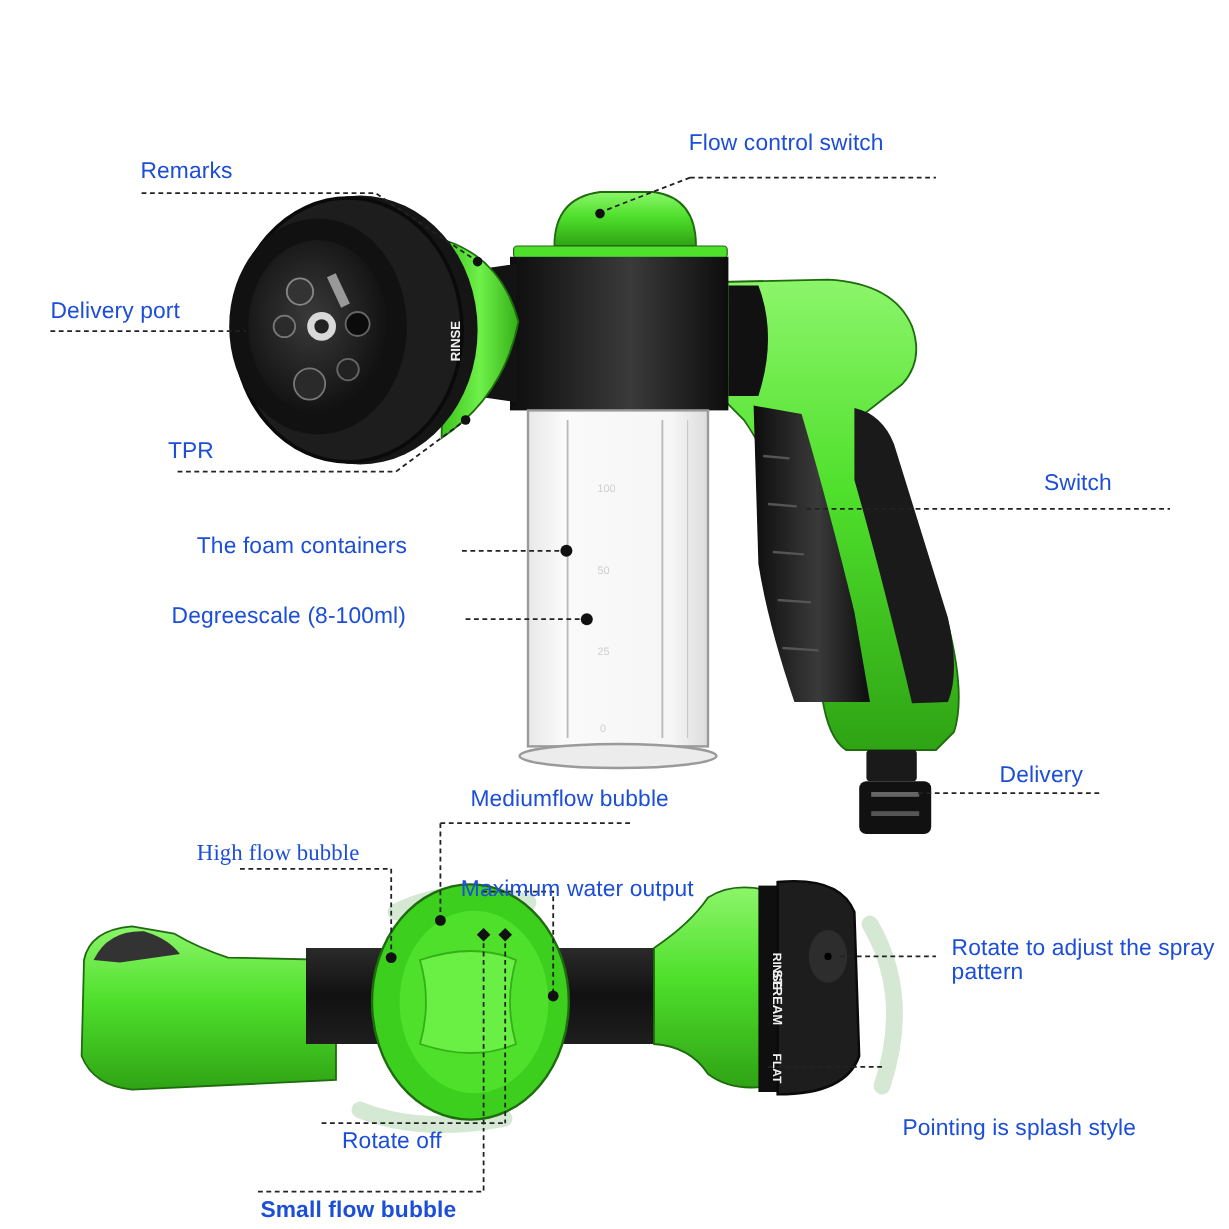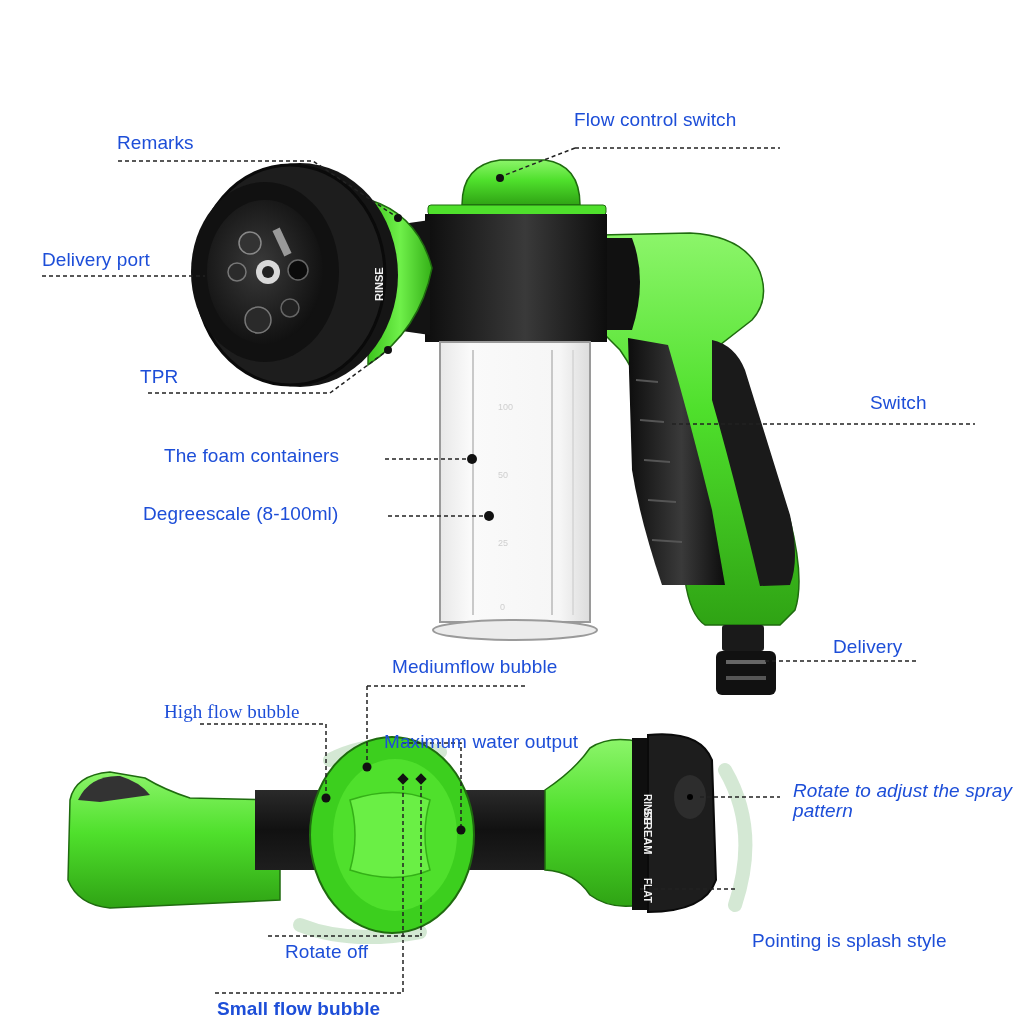--- a/index.html
+++ b/index.html
@@ -1,20 +1,20 @@
 <!DOCTYPE html>
 <html><head>
   <meta charset="utf-8">
   <style>
     html, body { margin: 0; padding: 0; background: #ffffff; }
     body { width: 1024px; height: 1024px; position: relative; overflow: hidden;
            font-family: "Liberation Sans", "DejaVu Sans", sans-serif; color: #111; }
     .label { position: absolute; font-size: 19px; font-weight: 400; color: #1d4ed8;
              white-space: nowrap; line-height: 1.1; letter-spacing: 0.1px; }
-    .label.two-line { white-space: normal; width: 220px; line-height: 1.05; font-style: italic; }
+    .label.two-line { white-space: normal; width: 220px; line-height: 1.05; }
     svg.art { position: absolute; left: 0; top: 0; }
   </style>
 </head>
 <body>
 
 <svg class="art" width="1024" height="1024" viewBox="0 0 1024 1024">
   <defs>
     <linearGradient id="gGreen" x1="0" y1="0" x2="0" y2="1">
       <stop offset="0" stop-color="#8cf56a"></stop>
       <stop offset="0.45" stop-color="#4fe02c"></stop>

